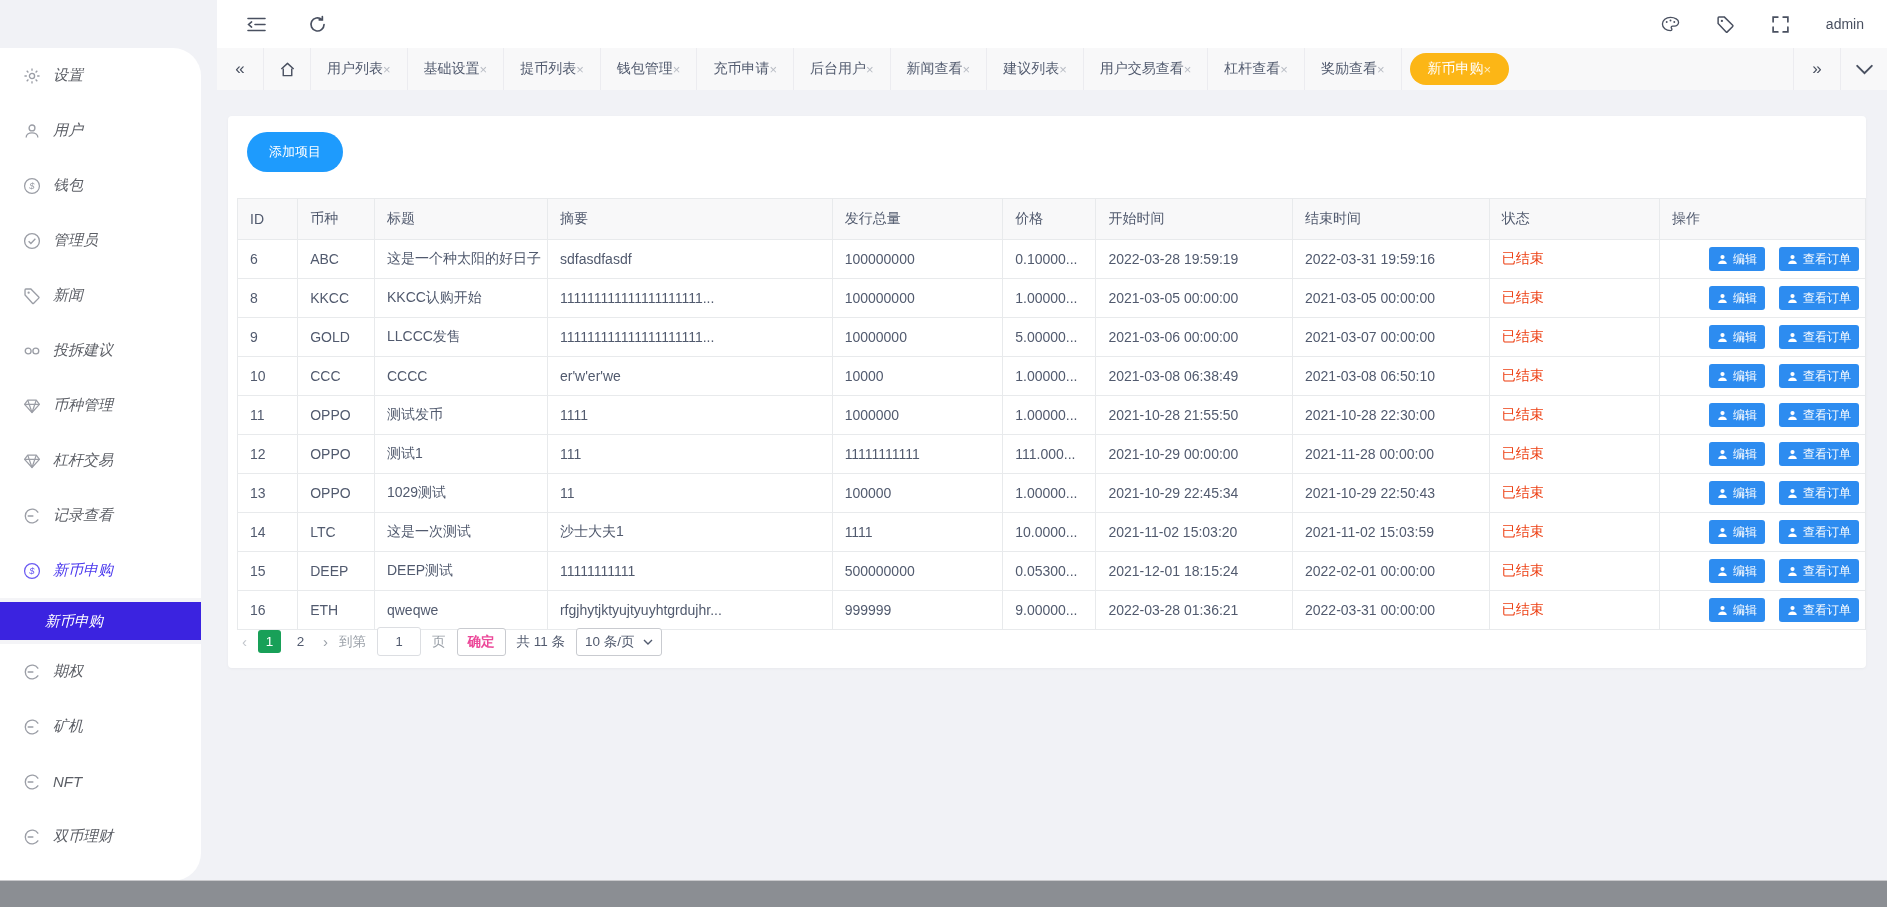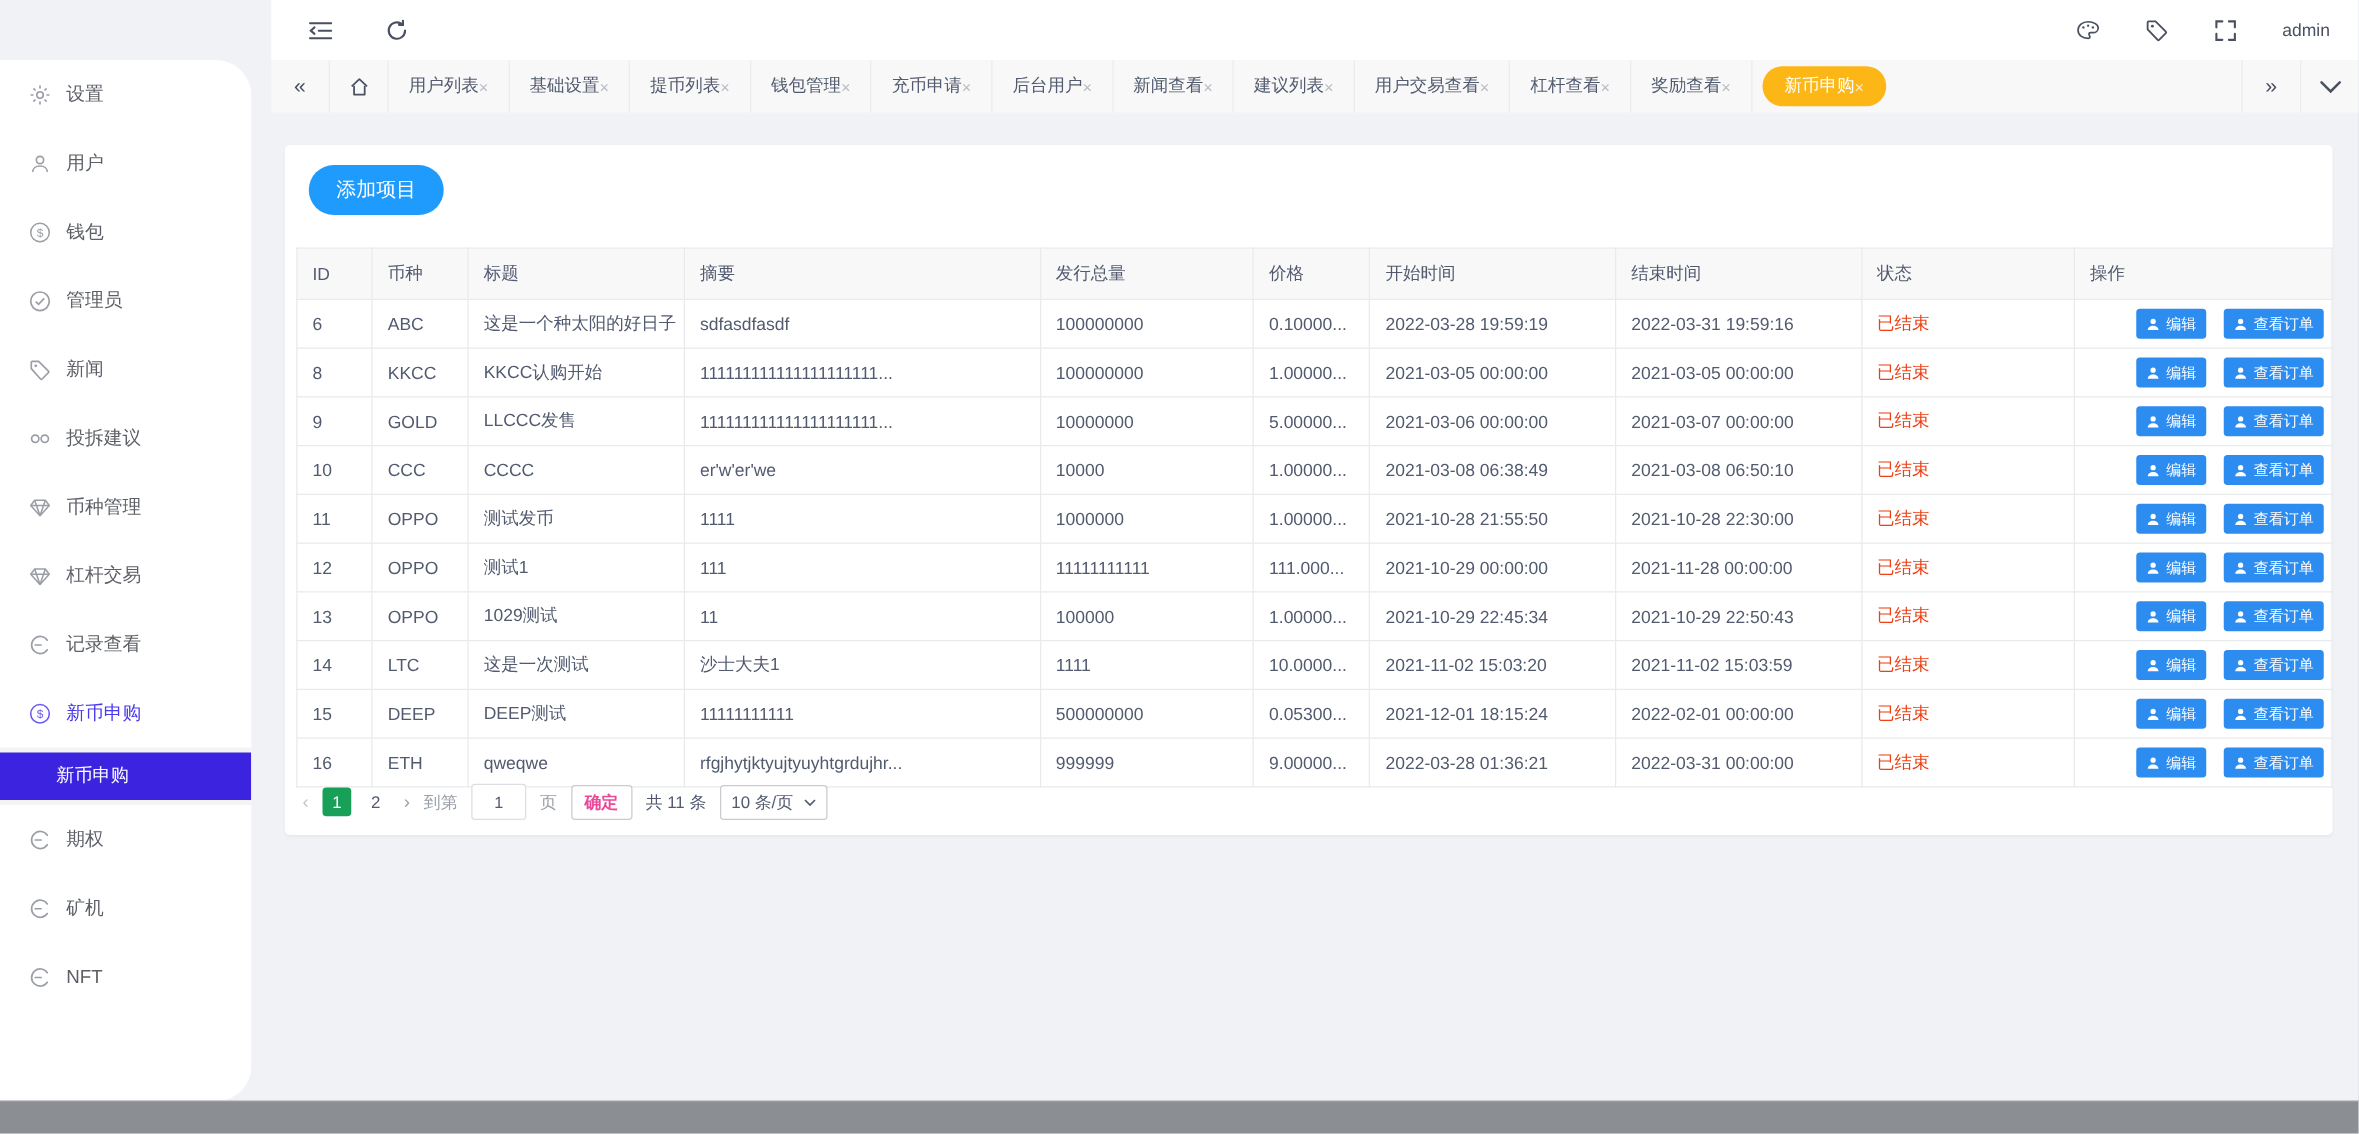--- a/index.html
+++ b/index.html
@@ -3,21 +3,21 @@
 <meta charset="utf-8">
 <style>
   html,body{margin:0;padding:0;background:#d7d9de;}
   .stage{position:relative;width:1887px;height:907px;background:#f1f2f6;overflow:hidden;
          font-family:"Liberation Sans","DejaVu Sans",sans-serif;}
 
   
   .sidebar-title{position:absolute;left:20px;top:0;height:48px;line-height:48px;
                  font-size:19px;font-weight:bold;color:#8b5cf6;margin-top:39px;}
   .side-panel{position:absolute;left:0;top:48px;width:201px;height:833px;background:#fff;
-              border-radius:0 28px 28px 0;overflow:hidden;}
+              border-radius:0 28px 28px 0;overflow:hidden;font-style:italic;}
   .side-item{height:55px;display:flex;align-items:center;padding-left:23px;gap:12px;
              font-size:15px;color:#5c5f66;cursor:pointer;}
   .side-item .ic{width:18px;height:18px;color:#9b9ea6;display:flex;align-items:center;}
   .side-item .ic svg{width:18px;height:18px;}
   .side-item.highlight{color:#4b39ee;}
   .side-item.highlight .ic{color:#6a5af2;}
   .sub-wrap{background:#f4f4f7;padding:4px 0;}
   .sub-active{height:38px;line-height:38px;background:#3b23e0;color:#fff;
               font-size:14.5px;padding-left:45px;cursor:pointer;}
 
@@ -41,21 +41,21 @@
   .tab.active{background:#fcb616;border:none;border-radius:17px;height:32px;align-self:center;
               color:#fff;margin:0 8px;padding:0 18px;}
   .tab.active .x{color:#fdecc0;}
   .tabbar-right{margin-left:auto;display:flex;}
   .tabbar-right .tab-nav{border-right:none;border-left:1px solid #ececf0;}
 
   
   .card{position:absolute;left:228px;top:116px;width:1638px;height:552px;background:#fff;
         border-radius:4px;box-shadow:0 1px 3px rgba(0,0,0,.04);}
   .add-btn{position:absolute;left:19px;top:16px;height:40px;padding:0 22px;border-radius:20px;
-           background:#1e9bfd;color:#fff;font-size:16px;border:none;cursor:pointer;}
+           background:#1e9bfd;color:#fff;font-size:13px;border:none;cursor:pointer;}
 
   table.tbl{position:absolute;left:9px;top:82px;border-collapse:collapse;table-layout:fixed;}
   .tbl th{height:40px;background:#f8f8f9;border:1px solid #e8eaec;text-align:left;
           padding:0 0 0 12px;font-size:14px;color:#515a6e;font-weight:500;white-space:nowrap;}
   .tbl td{height:38px;border:1px solid #e8eaec;padding:0 6px 0 12px;font-size:14px;color:#515a6e;
           white-space:nowrap;overflow:hidden;}
   .tbl .status{color:#ed4014;}
   .th-id{display:flex;align-items:center;gap:6px;}
   .sort-ic{display:flex;}
   .act-btn{display:inline-flex;align-items:center;gap:5px;background:#2d8cf0;color:#fff;border:none;
@@ -201,20 +201,29 @@
           <span>矿机</span>
         </div>
         <div class="side-item">
           <span class="ic">
             <svg viewBox="0 0 16 16" fill="none" stroke="currentColor" stroke-width="1.2" stroke-linecap="round">
               <path d="M13.2 4.6A6.1 6.1 0 1 0 13.2 11.4"></path>
               <path d="M4.6 8h4.2"></path>
             </svg>
           </span>
           <span>NFT</span>
+        </div>
+        <div class="side-item">
+          <span class="ic">
+            <svg viewBox="0 0 16 16" fill="none" stroke="currentColor" stroke-width="1.2" stroke-linecap="round">
+              <path d="M13.2 4.6A6.1 6.1 0 1 0 13.2 11.4"></path>
+              <path d="M4.6 8h4.2"></path>
+            </svg>
+          </span>
+          <span>双币理财</span>
         </div>
       </nav>
   </div>
 
   <header class="topbar">
     <div class="tb-left">
       <span class="tb-icon">
         <svg viewBox="0 0 19 16" fill="none" stroke="currentColor" stroke-width="1.6" stroke-linecap="round">
             <path d="M1 2h17M8 8h10M1 14h17"></path>
             <path d="M4.6 5.4L1.6 8l3 2.6"></path>

